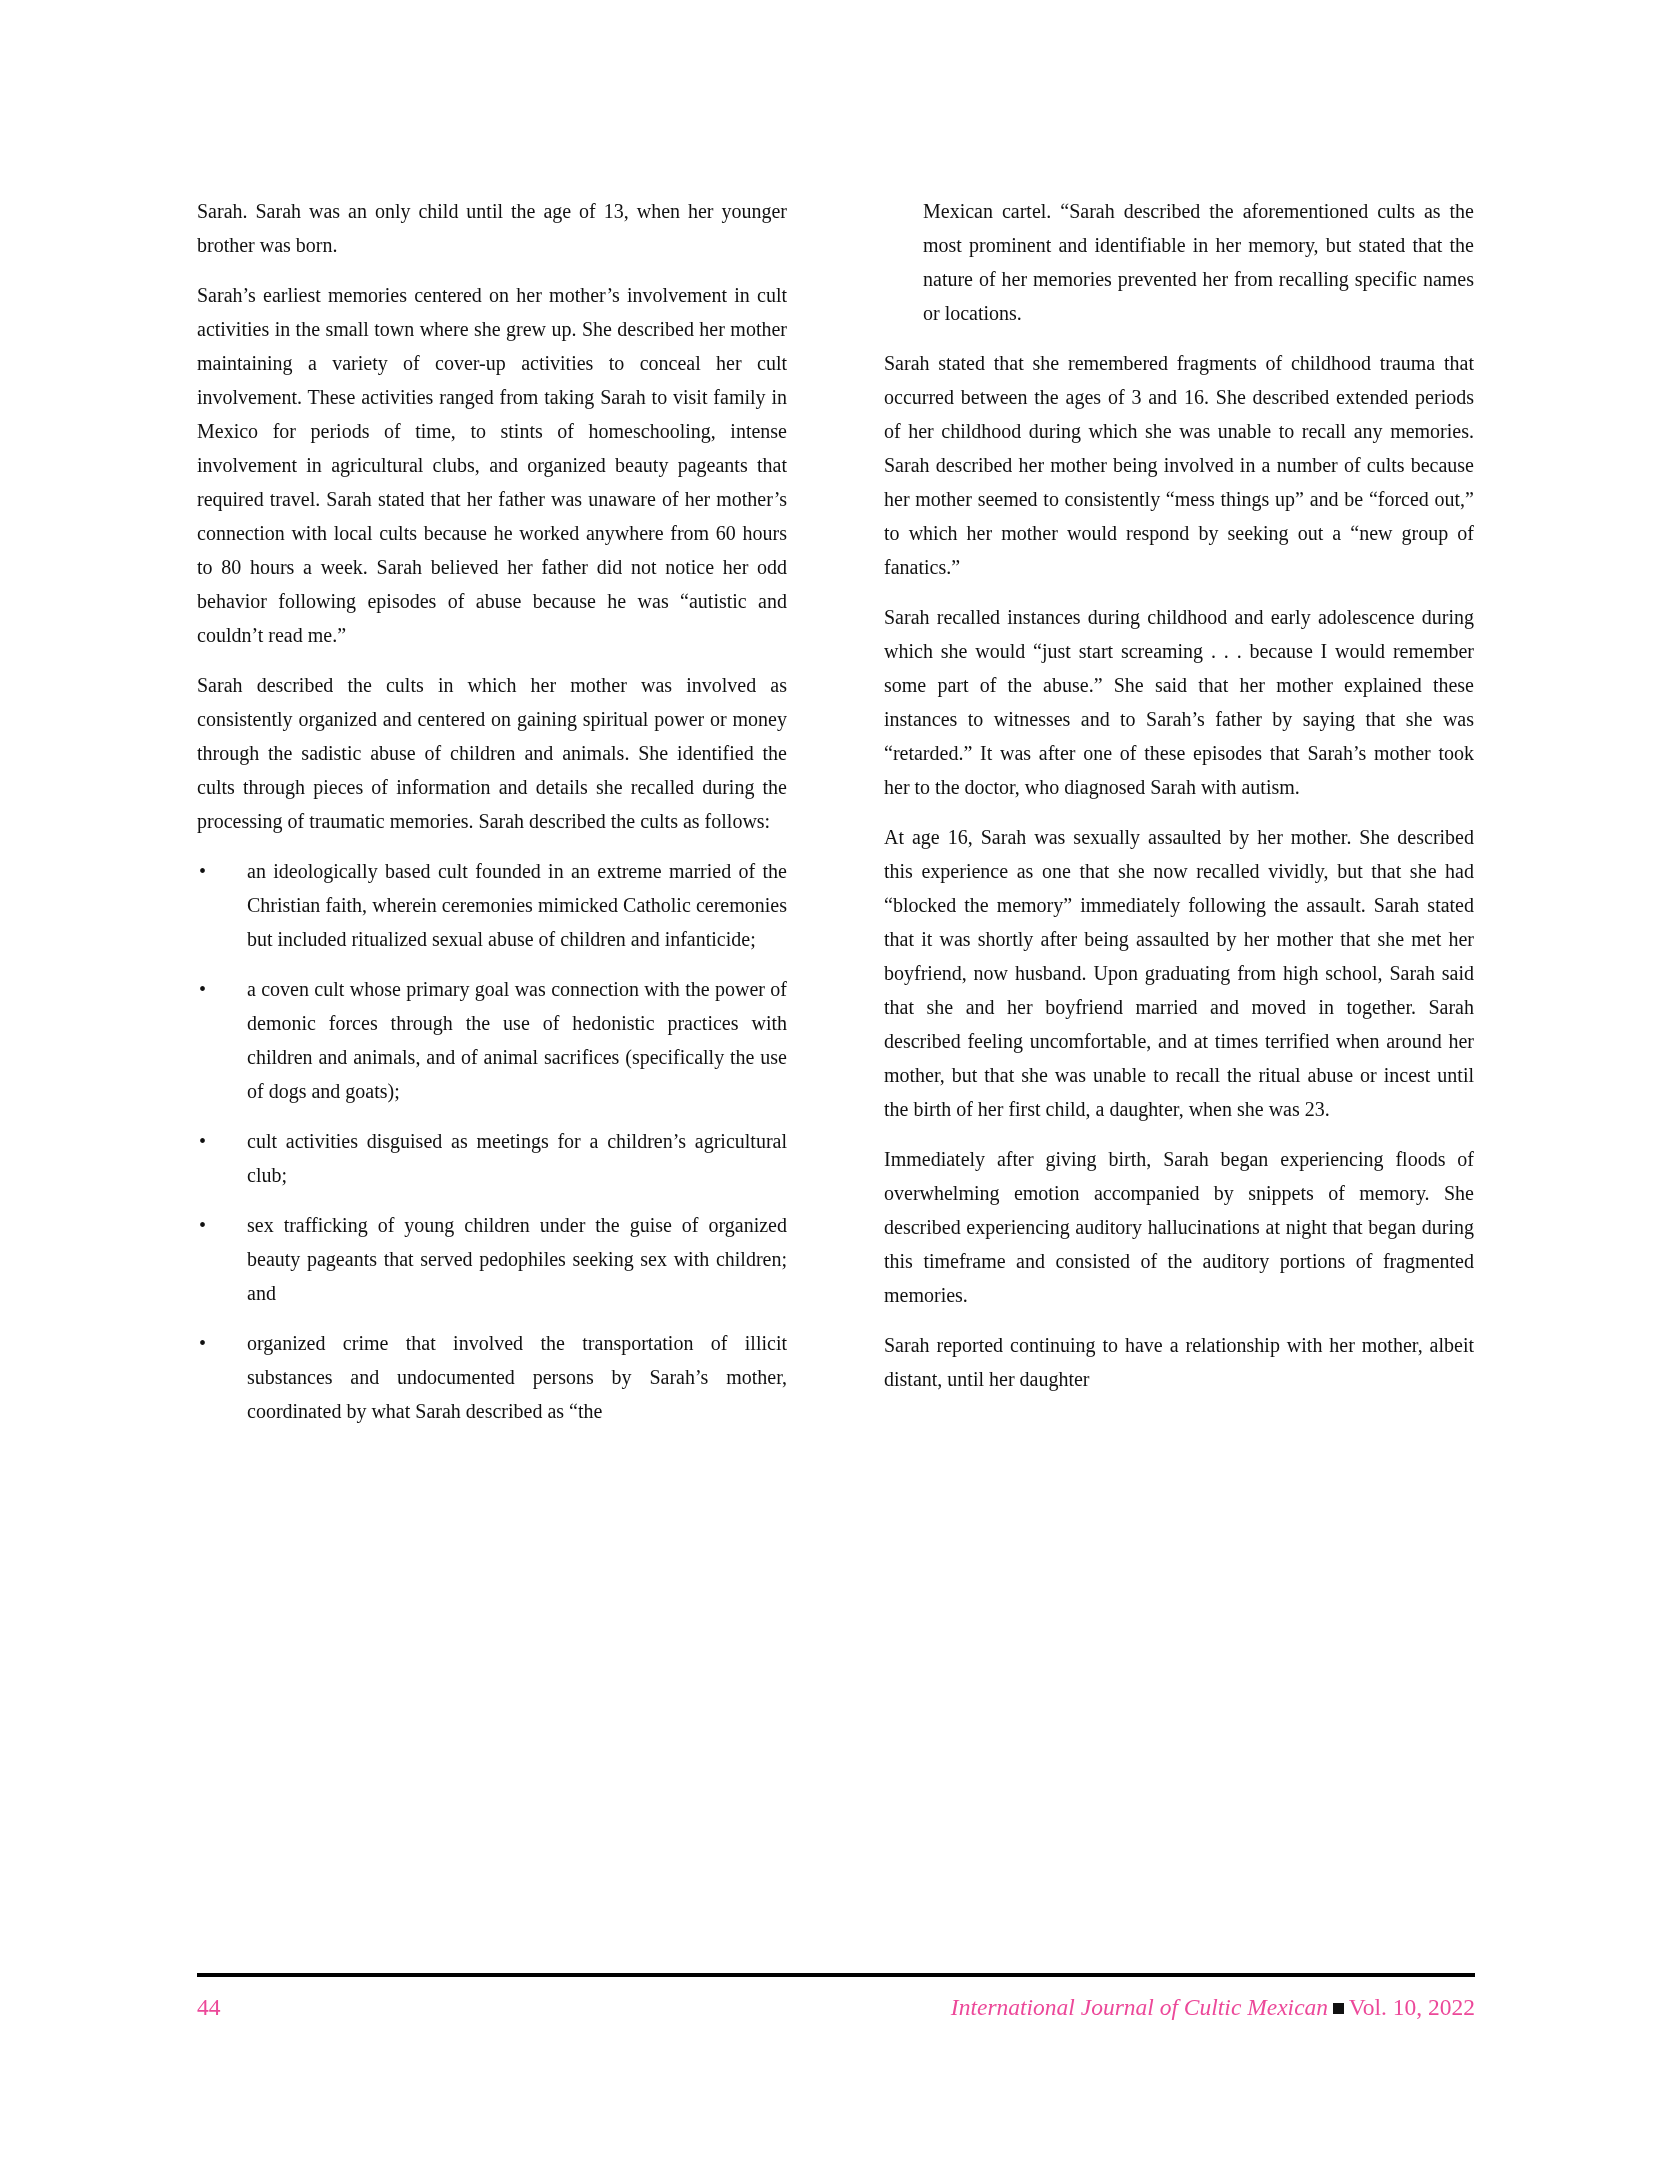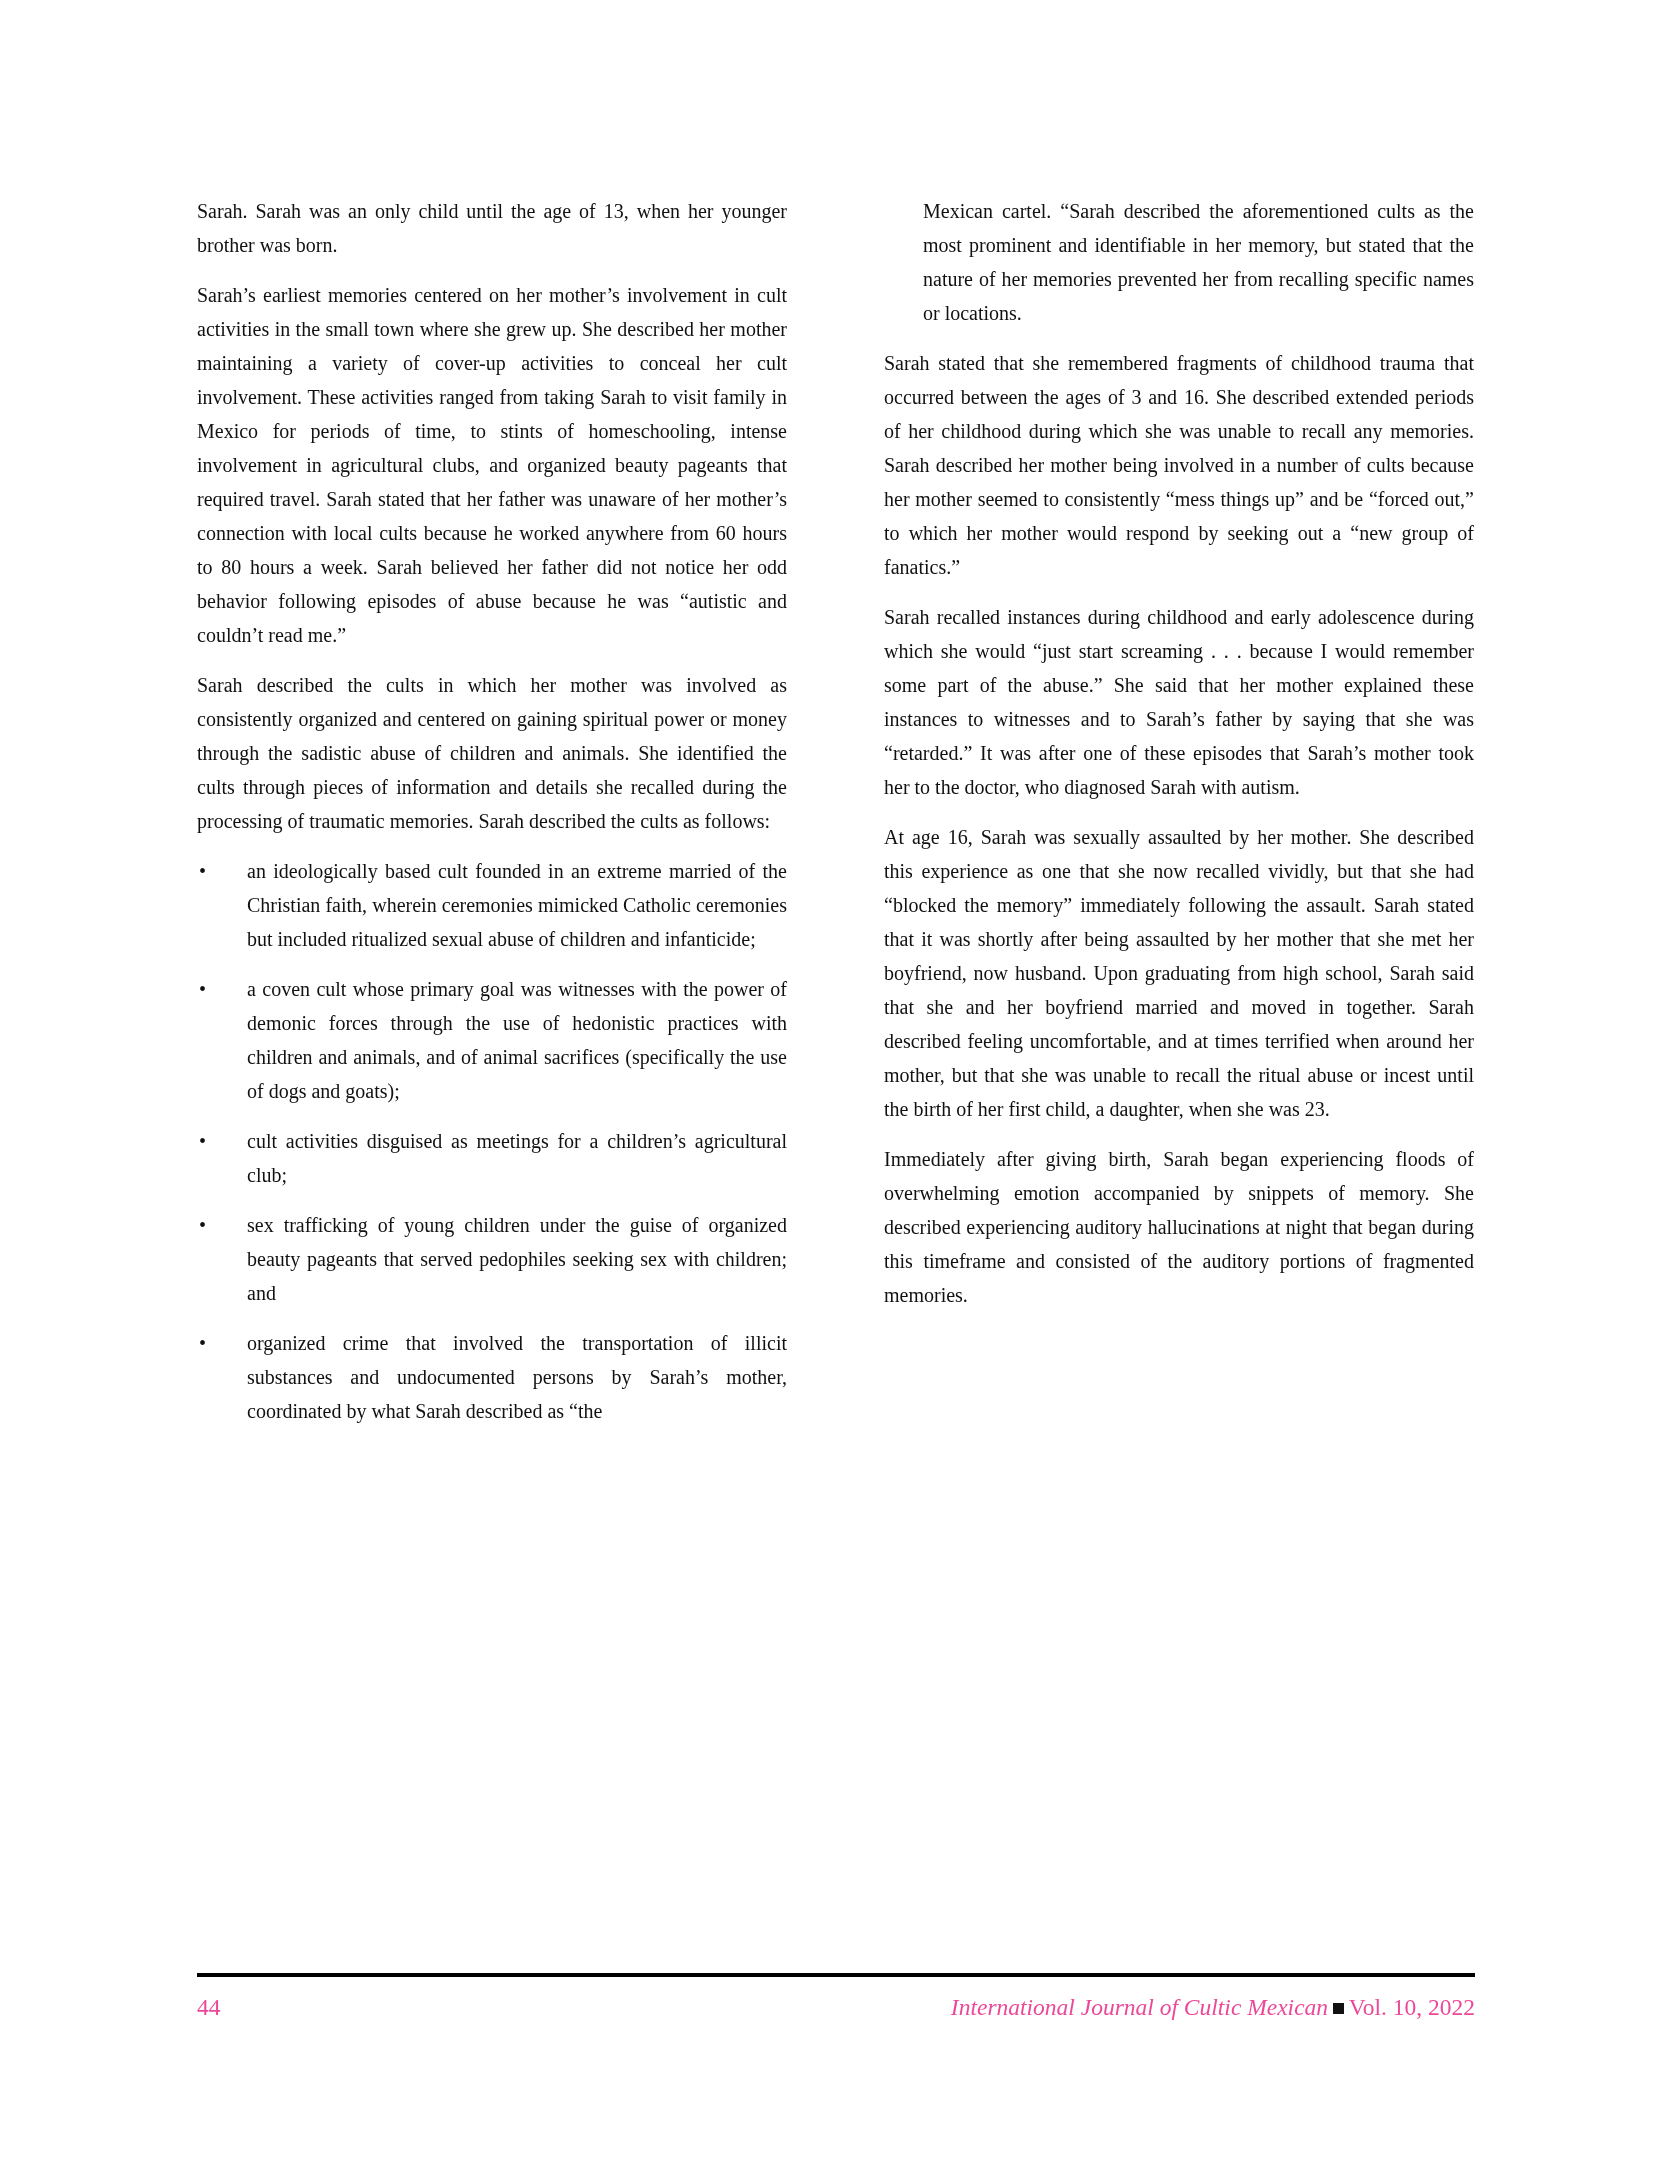--- a/index.html
+++ b/index.html
@@ -40,21 +40,21 @@
     <p>Sarah. Sarah was an only child until the age of 13, when her younger brother was born.</p>
     <p>Sarah’s earliest memories centered on her mother’s involvement in cult activities in the small town where she grew up. She described her mother maintaining a variety of cover-up activities to conceal her cult involvement. These activities ranged from taking Sarah to visit family in Mexico for periods of time, to stints of homeschooling, intense involvement in agricultural clubs, and organized beauty pageants that required travel. Sarah stated that her father was unaware of her mother’s connection with local cults because he worked anywhere from 60 hours to 80 hours a week. Sarah believed her father did not notice her odd behavior following episodes of abuse because he was “autistic and couldn’t read me.”</p>
     <p>Sarah described the cults in which her mother was involved as consistently organized and centered on gaining spiritual power or money through the sadistic abuse of children and animals. She identified the cults through pieces of information and details she recalled during the processing of traumatic memories. Sarah described the cults as follows:</p>
     <ul class="bullets">
       <li>
         <span class="bullet">•</span>
         <span>an ideologically based cult founded in an extreme married of the Christian faith, wherein ceremonies mimicked Catholic ceremonies but included ritualized sexual abuse of children and infanticide;</span>
       </li>
       <li>
         <span class="bullet">•</span>
-        <span>a coven cult whose primary goal was witnesses with the power of demonic forces through the use of hedonistic practices with children and animals, and of animal sacrifices (specifically the use of dogs and goats);</span>
+        <span>a coven cult whose primary goal was connection with the power of demonic forces through the use of hedonistic practices with children and animals, and of animal sacrifices (specifically the use of dogs and goats);</span>
       </li>
       <li>
         <span class="bullet">•</span>
         <span>cult activities disguised as meetings for a children’s agricultural club;</span>
       </li>
       <li>
         <span class="bullet">•</span>
         <span>sex trafficking of young children under the guise of organized beauty pageants that served pedophiles seeking sex with children; and</span>
       </li>
       <li>
@@ -63,20 +63,21 @@
       </li>
     </ul>
   </div>
 
   <div class="col right">
     <p class="indent-cont">Mexican cartel. “Sarah described the aforementioned cults as the most prominent and identifiable in her memory, but stated that the nature of her memories prevented her from recalling specific names or locations.</p>
     <p>Sarah stated that she remembered fragments of childhood trauma that occurred between the ages of 3 and 16. She described extended periods of her childhood during which she was unable to recall any memories. Sarah described her mother being involved in a number of cults because her mother seemed to consistently “mess things up” and be “forced out,” to which her mother would respond by seeking out a “new group of fanatics.”</p>
     <p>Sarah recalled instances during childhood and early adolescence during which she would “just start screaming . . . because I would remember some part of the abuse.” She said that her mother explained these instances to witnesses and to Sarah’s father by saying that she was “retarded.” It was after one of these episodes that Sarah’s mother took her to the doctor, who diagnosed Sarah with autism.</p>
     <p>At age 16, Sarah was sexually assaulted by her mother. She described this experience as one that she now recalled vividly, but that she had “blocked the memory” immediately following the assault. Sarah stated that it was shortly after being assaulted by her mother that she met her boyfriend, now husband. Upon graduating from high school, Sarah said that she and her boyfriend married and moved in together. Sarah described feeling uncomfortable, and at times terrified when around her mother, but that she was unable to recall the ritual abuse or incest until the birth of her first child, a daughter, when she was 23.</p>
     <p>Immediately after giving birth, Sarah began experiencing floods of overwhelming emotion accompanied by snippets of memory. She described experiencing auditory hallucinations at night that began during this timeframe and consisted of the auditory portions of fragmented memories.</p>
+    <p>Sarah reported continuing to have a relationship with her mother, albeit distant, until her daughter</p>
   </div>
 
   <div class="rule"></div>
 
   <div class="footer">
     <span>44</span>
     <span class="journal">
       <i>International Journal of Cultic Mexican</i><span class="sep"></span><span>Vol. 10, 2022</span>
     </span>
   </div>

